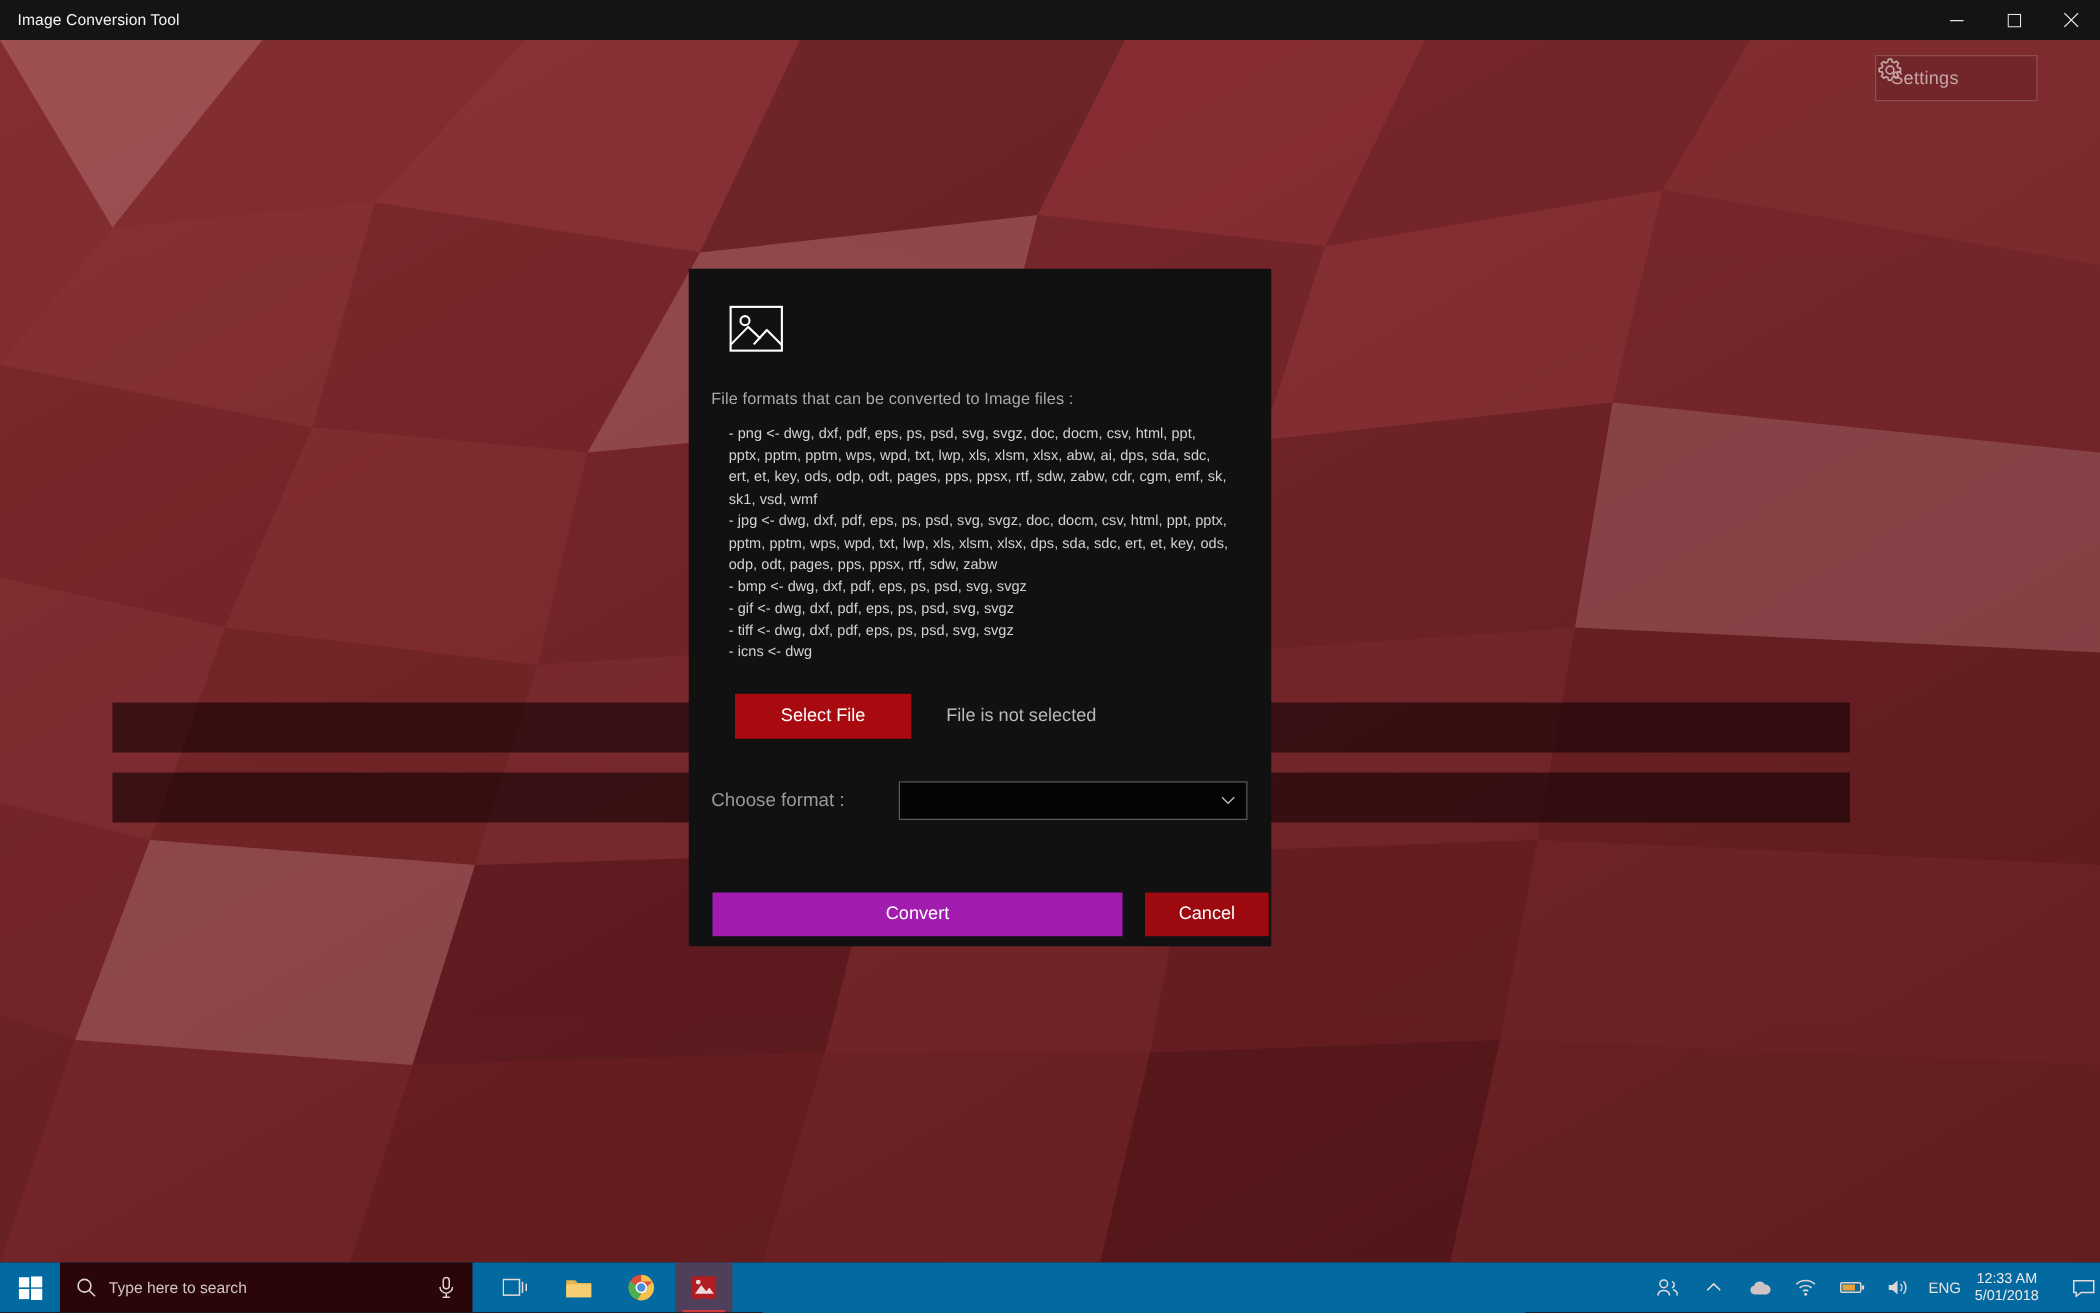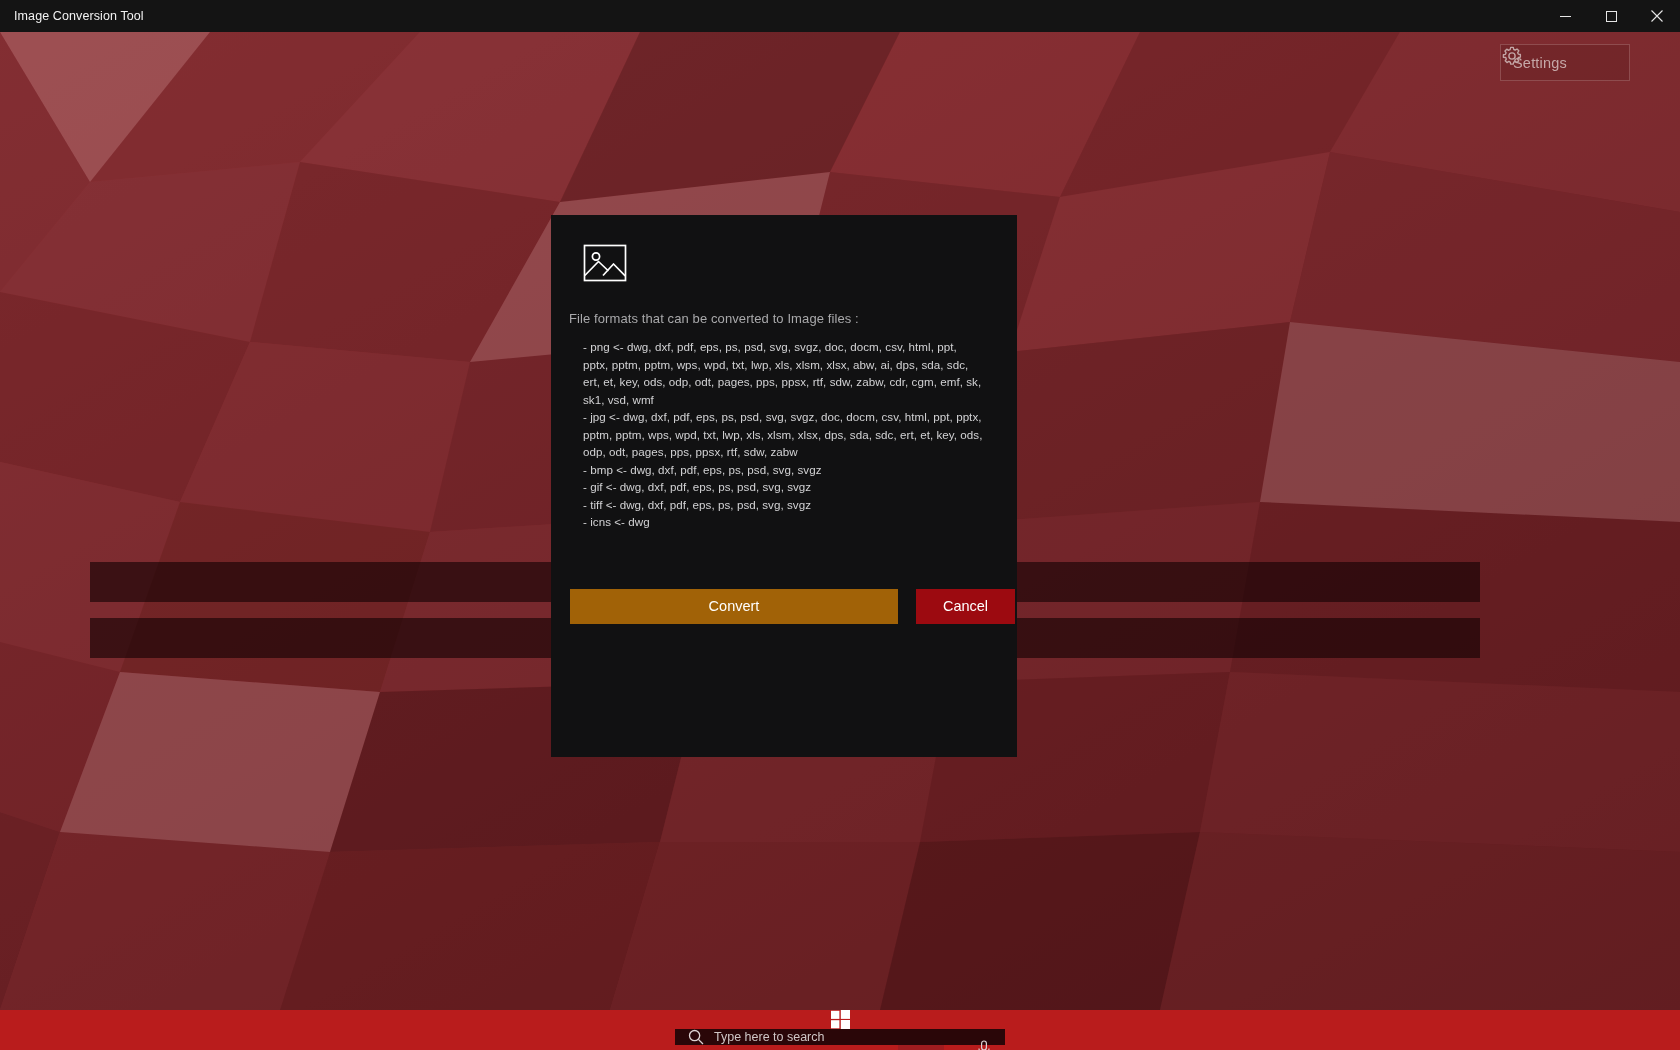--- a/index.html
+++ b/index.html
@@ -142,43 +142,42 @@
   }
   .chev { position: absolute; right: 9px; top: 11px; }
 
   .dlg-actions {
     display: flex;
     padding: 58px 0 0 19px;
     gap: 18px;
   }
   .btn-convert {
     width: 328px; height: 35px;
-    background: #a16207;
+    background: #a21caf;
     color: #fff; font-size: 14.5px;
     display: flex; align-items: center; justify-content: center;
     border: none;
     font-family: "Liberation Sans", sans-serif;
   }
   .btn-cancel {
     width: 99px; height: 35px;
     background: #9c0a10;
     color: #fff; font-size: 14.5px;
     display: flex; align-items: center; justify-content: center;
     border: none;
     font-family: "Liberation Sans", sans-serif;
   }
 
   
   .taskbar {
     position: absolute; bottom: 0; left: 0;
     width: 1680px; height: 40px;
-    background: #b91c1c;
+    background: #0369a1;
     display: flex; align-items: center;
     z-index: 60;
-    flex-direction: column;
   }
   .tb-start {
     width: 48px; height: 40px;
     display: flex; align-items: center; justify-content: center;
   }
   .tb-search {
     width: 330px; height: 40px;
     background: #2a0608;
     display: flex; align-items: center;
     gap: 10px; padding-left: 13px;
@@ -324,21 +323,34 @@
 
     <div class="fmt-list">
       <div class="row">- png &lt;- dwg, dxf, pdf, eps, ps, psd, svg, svgz, doc, docm, csv, html, ppt, pptx, pptm, pptm, wps, wpd, txt, lwp, xls, xlsm, xlsx, abw, ai, dps, sda, sdc, ert, et, key, ods, odp, odt, pages, pps, ppsx, rtf, sdw, zabw, cdr, cgm, emf, sk, sk1, vsd, wmf</div>
       <div class="row">- jpg &lt;- dwg, dxf, pdf, eps, ps, psd, svg, svgz, doc, docm, csv, html, ppt, pptx, pptm, pptm, wps, wpd, txt, lwp, xls, xlsm, xlsx, dps, sda, sdc, ert, et, key, ods, odp, odt, pages, pps, ppsx, rtf, sdw, zabw</div>
       <div class="row">- bmp &lt;- dwg, dxf, pdf, eps, ps, psd, svg, svgz</div>
       <div class="row">- gif &lt;- dwg, dxf, pdf, eps, ps, psd, svg, svgz</div>
       <div class="row">- tiff &lt;- dwg, dxf, pdf, eps, ps, psd, svg, svgz</div>
       <div class="row">- icns &lt;- dwg</div>
     </div>
 
-
+    <div class="file-row">
+      <button class="btn-select">Select File</button>
+      <span class="file-status">File is not selected</span>
+    </div>
+
+    <div class="format-row">
+      <span class="format-label">Choose format :</span>
+      <div class="select-box">
+        <span class="select-value"></span>
+        <svg class="chev" width="11" height="7" viewBox="0 0 11 7">
+          <path d="M0.6 0.8 L5.5 5.6 L10.4 0.8" fill="none" stroke="#b9b9bb" stroke-width="1.1"></path>
+        </svg>
+      </div>
+    </div>
 
     <div class="dlg-actions">
       <button class="btn-convert">Convert</button>
       <button class="btn-cancel">Cancel</button>
     </div>
   </div>
 
   <div class="taskbar">
     <div class="tb-start">
       <svg width="19" height="19" viewBox="0 0 19 19">

